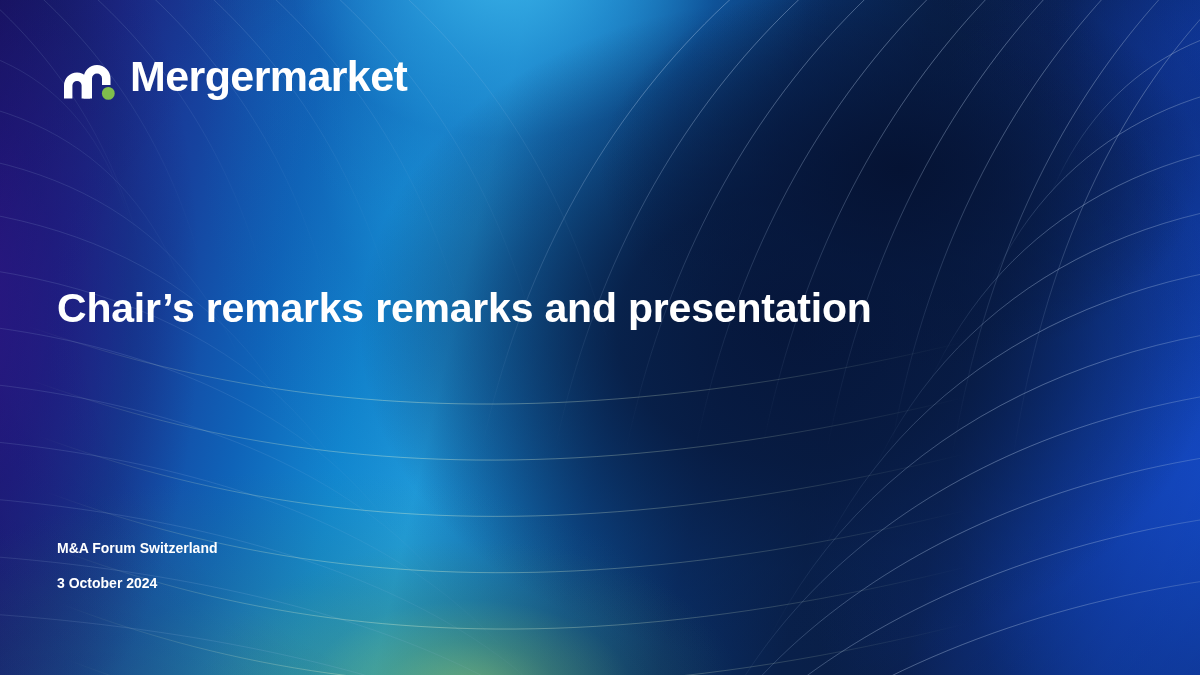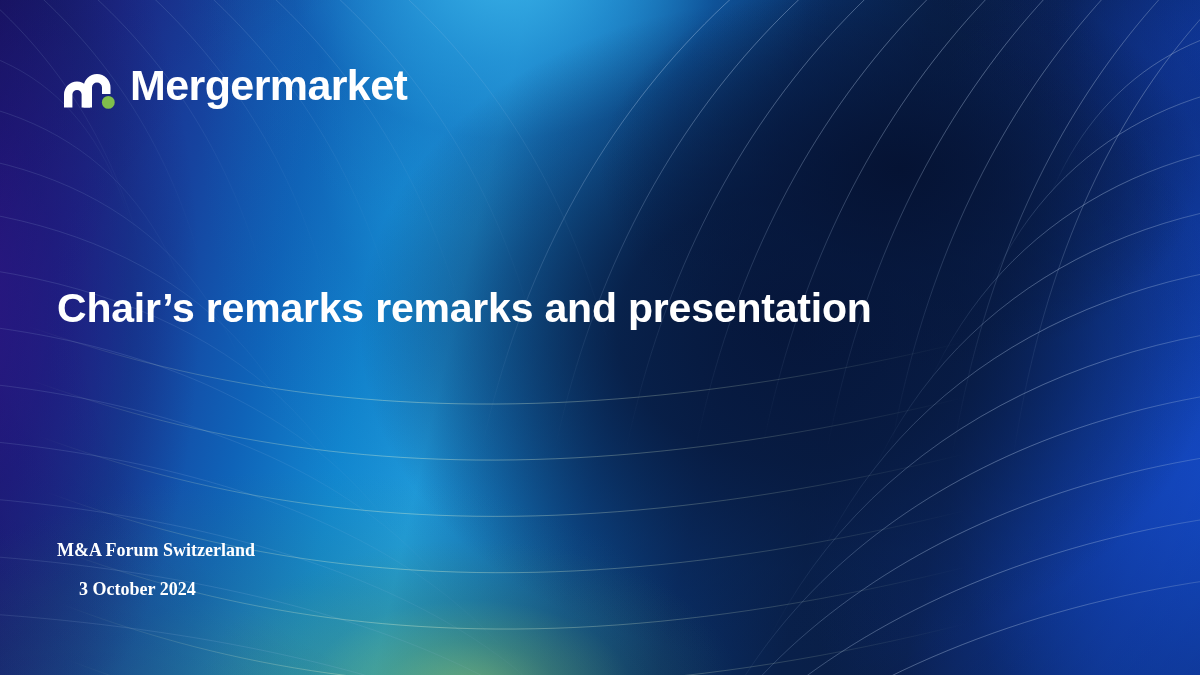--- a/index.html
+++ b/index.html
@@ -112,21 +112,21 @@
     background:radial-gradient(ellipse 900px 700px at 600px 330px,
       rgba(0,0,0,0) 55%,
       rgba(0,0,10,0.22) 100%);
   }
 
   .mesh-svg { position:absolute; inset:0; width:1200px; height:675px; }
 
   
   .logo {
     position:absolute;
-    left:62px; top:59px;
+    left:62px; top:50px;
     display:flex; align-items:center; gap:12px;
   }
   .logo-mark { width:56px; height:52px; display:block; }
   .logo-word {
     font-size:43px;
     font-weight:700;
     letter-spacing:-0.6px;
     color:#ffffff;
     line-height:1;
     white-space:nowrap;
@@ -142,28 +142,27 @@
     letter-spacing:-0.2px;
     line-height:1.18;
     white-space:nowrap;
   }
 
   .footer {
     position:absolute;
     left:57px; top:541px;
   }
   .footer-line {
-    font-size:18px;
+    font-size:14px;
     font-weight:700;
     color:#ffffff;
     line-height:1;
     white-space:nowrap;
-    font-family:Liberation Serif, serif;
-  }
-  .footer-line + .footer-line { margin-top:21px;margin-left:22px; }
+  }
+  .footer-line + .footer-line { margin-top:21px; }
 </style>
 </head>
 <body>
 
 <div class="slide">
 
   <div class="bg-layer bg-base"></div>
   <div class="bg-layer bg-indigo-left"></div>
   <div class="bg-layer bg-cyan-glow2"></div>
   <div class="bg-layer bg-cyan-glow"></div>

